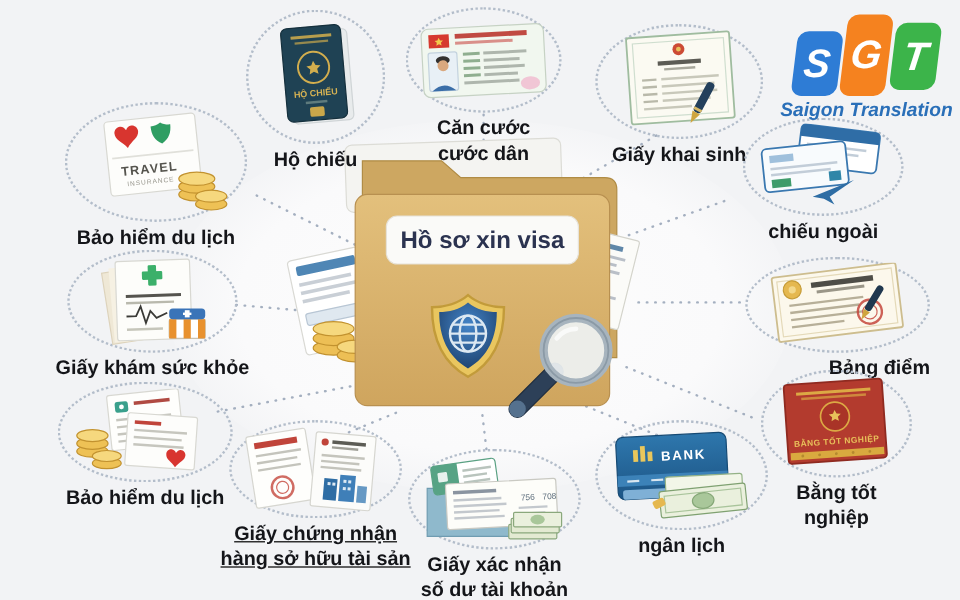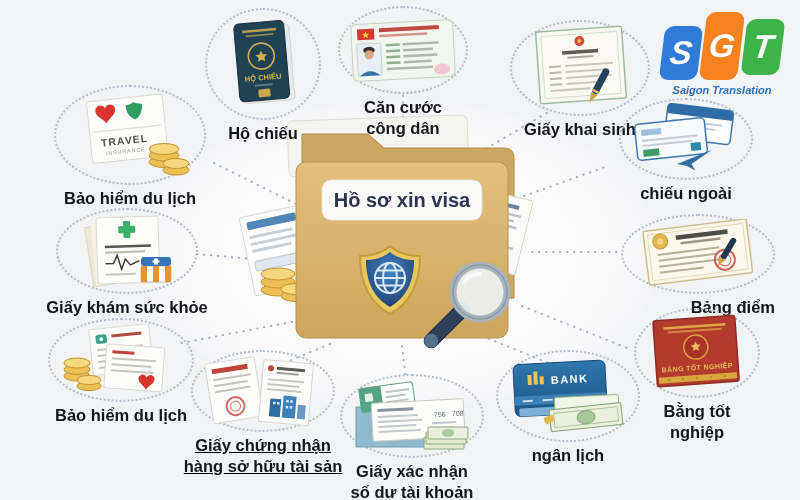--- a/index.html
+++ b/index.html
@@ -9,37 +9,37 @@
         background:radial-gradient(ellipse at center,#fdfdfd 0%,#fafafb 55%,rgba(250,250,251,0) 75%);z-index:0;}
   .connectors{position:absolute;left:0;top:0;z-index:1;pointer-events:none;}
   .folder-wrap{position:absolute;left:230px;top:96px;z-index:2;}
   .item{position:absolute;z-index:3;display:flex;flex-direction:column;align-items:center;gap:3px;}
   .bubble{border:2px dotted #b3bdca;border-radius:50%;display:flex;align-items:center;justify-content:center;}
   .label{font-weight:bold;font-size:16.5px;color:#141519;text-align:center;line-height:1.26;}
   .label span{display:block;white-space:nowrap;}
   #it-travel-top{left:50px;top:85px;width:160px;}   #it-travel-top .bubble{width:148px;height:96px;}
   #it-passport{left:207px;top:8px;width:112px;}     #it-passport .bubble{width:112px;height:108px;}
   #it-id{left:340px;top:6px;width:126px;}           #it-id .bubble{width:126px;height:84px;}
-  #it-birth{left:512px;top:20px;width:136px;}       #it-birth .bubble{width:136px;height:92px;}
+  #it-birth{left:498px;top:20px;width:136px;}       #it-birth .bubble{width:136px;height:92px;}
   #it-invite{left:621px;top:98px;width:130px;}      #it-invite .bubble{width:130px;height:78px;}
   #it-transcript{left:625px;top:214px;width:150px;align-items:flex-end;} #it-transcript .bubble{width:150px;height:76px;}
   #it-diploma{left:636px;top:308px;width:122px;}    #it-diploma .bubble{width:122px;height:86px;}
   #it-bank{left:498px;top:350px;width:140px;}       #it-bank .bubble{width:140px;height:88px;}
   #it-balance{left:342px;top:374px;width:140px;}    #it-balance .bubble{width:140px;height:80px;}
   #it-property{left:193px;top:350px;width:140px;text-decoration:underline;}   #it-property .bubble{width:140px;height:78px;}
   #it-travel-bot{left:50px;top:318px;width:142px;}  #it-travel-bot .bubble{width:142px;height:80px;}
   #it-health{left:58px;top:208px;width:138px;}      #it-health .bubble{width:138px;height:82px;}
   .brand{position:absolute;left:652px;top:12px;width:140px;z-index:4;display:flex;flex-direction:column;align-items:center;}
   .brand-letters{display:flex;align-items:flex-start;gap:3px;}
   .bl{display:flex;align-items:center;justify-content:center;width:38px;border-radius:9px;color:#fff;
       font-weight:bold;font-style:italic;font-size:33px;transform:skewX(-7deg);}
   .bl.s{height:54px;background:#2e7cd5;margin-top:14px;}
   .bl.g{height:68px;background:#f5821f;}
   .bl.t{height:56px;background:#3cb44a;margin-top:7px;}
-  .brand-sub{color:#2a6fb8;font-weight:bold;font-style:italic;font-size:11px;margin-top:4px;white-space:nowrap;}
+  .brand-sub{color:#2a6fb8;font-weight:bold;font-style:italic;font-size:16px;margin-top:4px;white-space:nowrap;}
   svg text{font-family:"Liberation Sans",sans-serif;}
 </style>
 </head>
 <body>
 
 <div class="stage">
   <div class="blob"></div>
 
   <svg class="connectors" width="800" height="500">
     <g stroke="#96a3b6" stroke-width="2" stroke-linecap="round" stroke-dasharray="0.5 6.5" opacity="0.85" fill="none">
@@ -204,21 +204,21 @@
             <rect x="57" y="41" width="34" height="2.5" fill="#aeb6ad"></rect>
           <rect x="40" y="47" width="14" height="2.5" fill="#8fae8f"></rect>
             <rect x="57" y="47" width="28" height="2.5" fill="#aeb6ad"></rect>
           <rect x="40" y="53" width="46" height="2.5" fill="#aeb6ad"></rect>
           <ellipse cx="95" cy="57" rx="8" ry="5.5" fill="#f0b6cc" opacity="0.75"></ellipse>
         </g>
       </svg>
     </div>
     <div class="label">
       <span>Căn cước</span>
-        <span>công dân</span>
+        <span>cước dân</span>
     </div>
   </div>
 
   <div class="item" id="it-birth">
     <div class="bubble">
       <svg width="124" height="86" viewBox="0 0 124 86">
         <g transform="rotate(-4 62 40)">
           <rect x="20" y="4" width="86" height="72" rx="2" fill="#fbfaf2" stroke="#9fbc9f" stroke-width="1.5"></rect>
           <rect x="25" y="9" width="76" height="62" fill="none" stroke="#cfdecf"></rect>
           <circle cx="63" cy="16" r="5" fill="#cc4b35"></circle>

